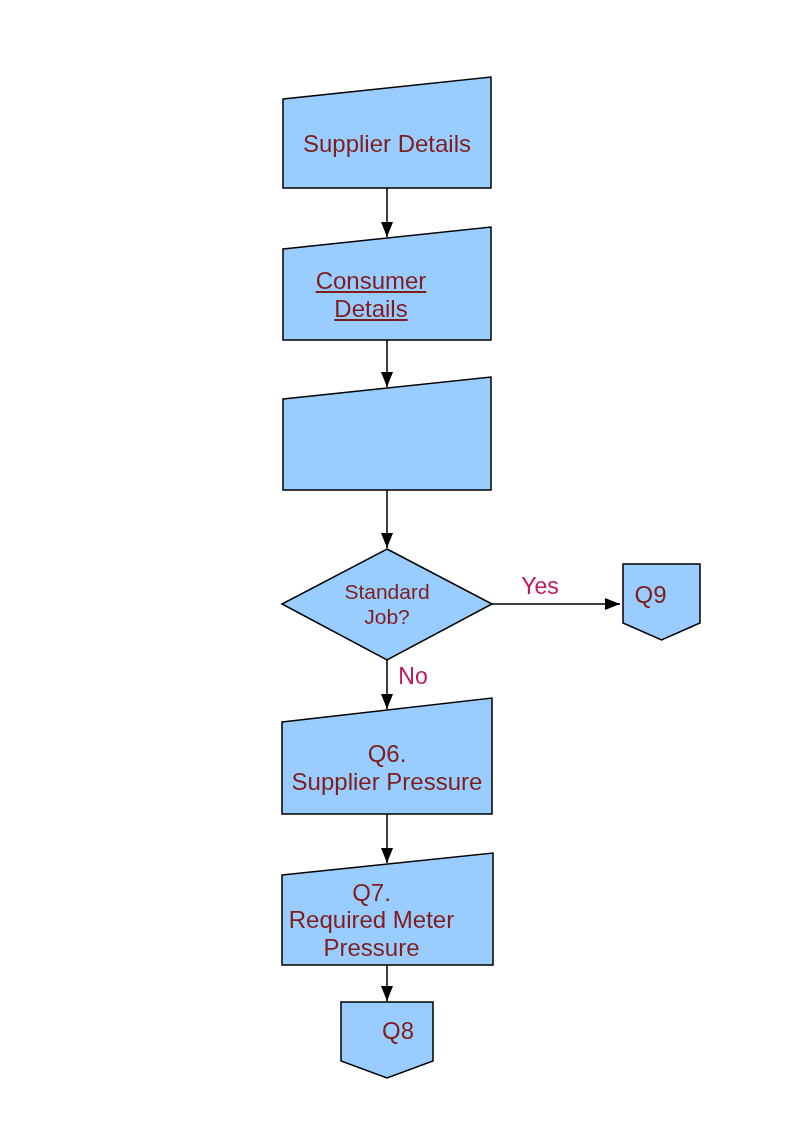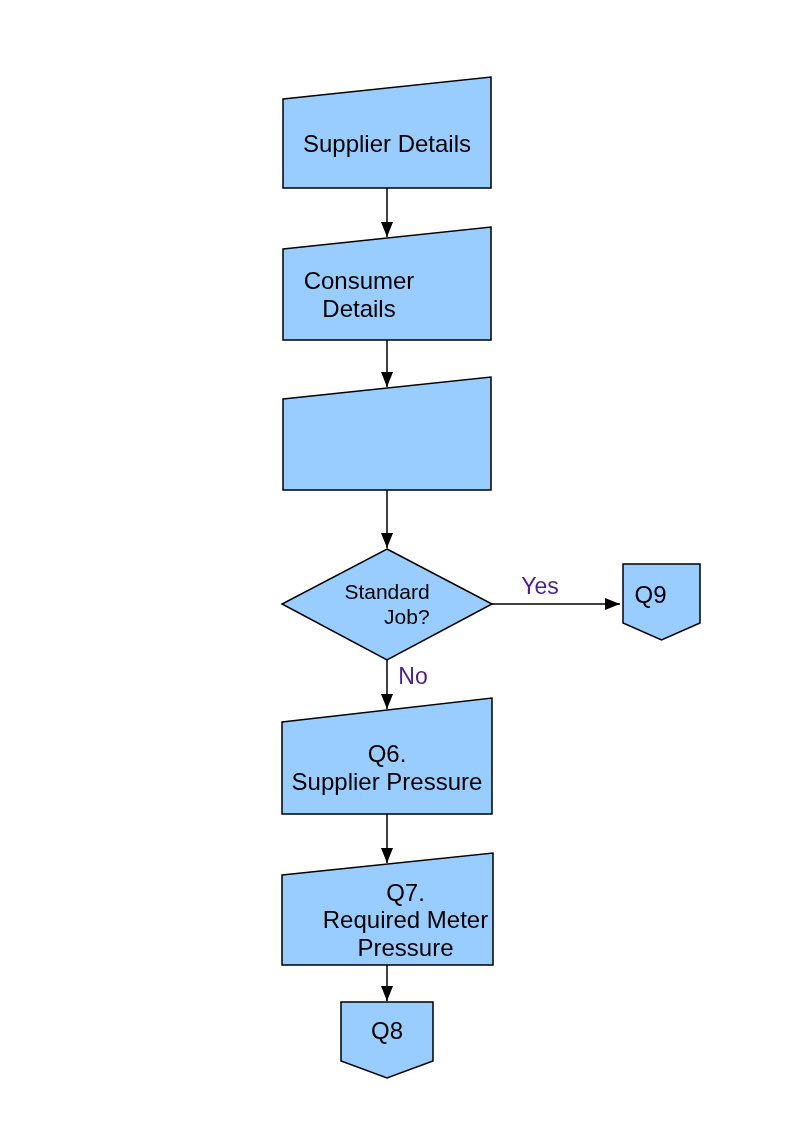--- a/index.html
+++ b/index.html
@@ -19,36 +19,36 @@
     position: absolute;
     left: 0;
     top: 0;
   }
   .node-label {
     position: absolute;
     display: flex;
     align-items: center;
     justify-content: center;
     text-align: center;
-    color: #000000;
+    color: #7f1d1d;
     font-size: 24px;
     line-height: 1.15;
     white-space: pre-line;
     pointer-events: none;
   }
   .node-label.small {
     font-size: 21px;
   }
   .edge-label {
     position: absolute;
     display: flex;
     align-items: center;
     justify-content: center;
     text-align: center;
-    color: #4c1d95;
+    color: #be185d;
     font-size: 23px;
     line-height: 1.1;
     pointer-events: none;
   }
 </style>
 </head>
 <body>
 
 <div class="page">
 
@@ -71,27 +71,27 @@
     <polygon points="283,249 491,227 491,340 283,340" stroke="#000000" stroke-width="1.5" fill="#99CCFF"></polygon>
     <polygon points="283,399 491,377 491,490 283,490" stroke="#000000" stroke-width="1.5" fill="#99CCFF"></polygon>
     <polygon points="387,549 492,604 387,660 282,604" stroke="#000000" stroke-width="1.5" fill="#99CCFF"></polygon>
     <polygon points="623,564 700,564 700,623 661.5,640 623,623" stroke="#000000" stroke-width="1.5" fill="#99CCFF"></polygon>
     <polygon points="282,722 492,698 492,814 282,814" stroke="#000000" stroke-width="1.5" fill="#99CCFF"></polygon>
     <polygon points="282,875 493,853 493,965 282,965" stroke="#000000" stroke-width="1.5" fill="#99CCFF"></polygon>
     <polygon points="341,1002 433,1002 433,1061 387,1078 341,1061" stroke="#000000" stroke-width="1.5" fill="#99CCFF"></polygon>
   </svg>
 
   <div class="node-label" style="left:283px; top:99px; width:208px; height:89px;">Supplier Details</div>
-  <div class="node-label" style="left:271px; top:249px; width:176px; height:91px;">Consumer Details</div>
-  <div class="node-label small" style="left:282px; top:549px; width:210px; height:111px;text-align:right;">Standard
+  <div class="node-label" style="left:283px; top:249px; width:176px; height:91px;text-decoration:underline;">Consumer Details</div>
+  <div class="node-label small" style="left:282px; top:549px; width:210px; height:111px;">Standard
 Job?</div>
   <div class="node-label" style="left:623px; top:564px; width:55px; height:62px;">Q9</div>
   <div class="node-label" style="left:282px; top:722px; width:210px; height:92px;">Q6.
 Supplier Pressure</div>
-  <div class="node-label" style="left:300px; top:875px; width:211px; height:90px;">Q7.
+  <div class="node-label" style="left:266px; top:875px; width:211px; height:90px;">Q7.
 Required Meter
 Pressure</div>
-  <div class="node-label" style="left:341px; top:1002px; width:92px; height:58px;">Q8</div>
+  <div class="node-label" style="left:341px; top:1002px; width:92px; height:58px;padding-left:11px;">Q8</div>
 
   <div class="edge-label" style="left:505px; top:573px; width:70px; height:28px;">Yes</div>
   <div class="edge-label" style="left:393px; top:663px; width:40px; height:28px;">No</div>
 
 </div>
 
 </body></html>

